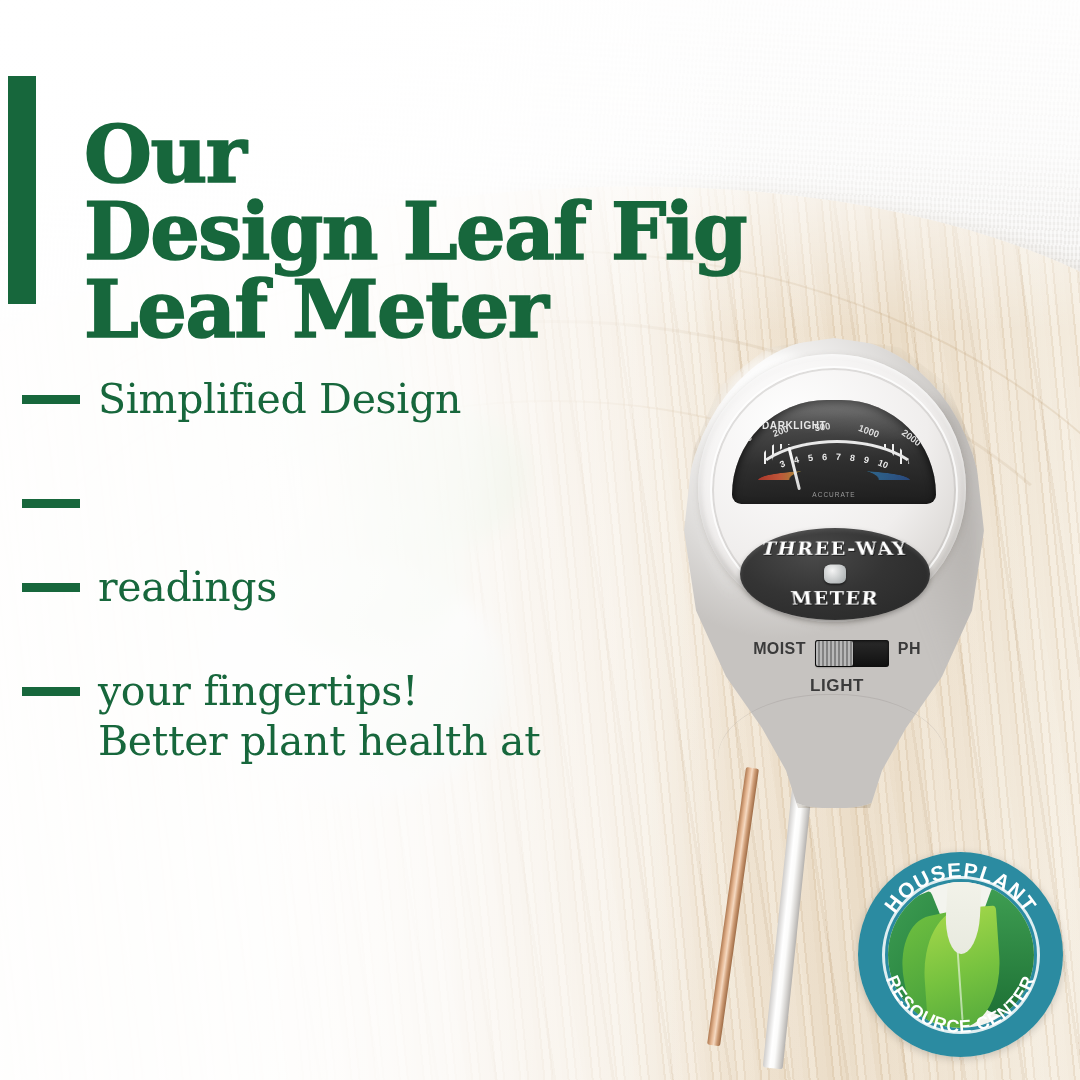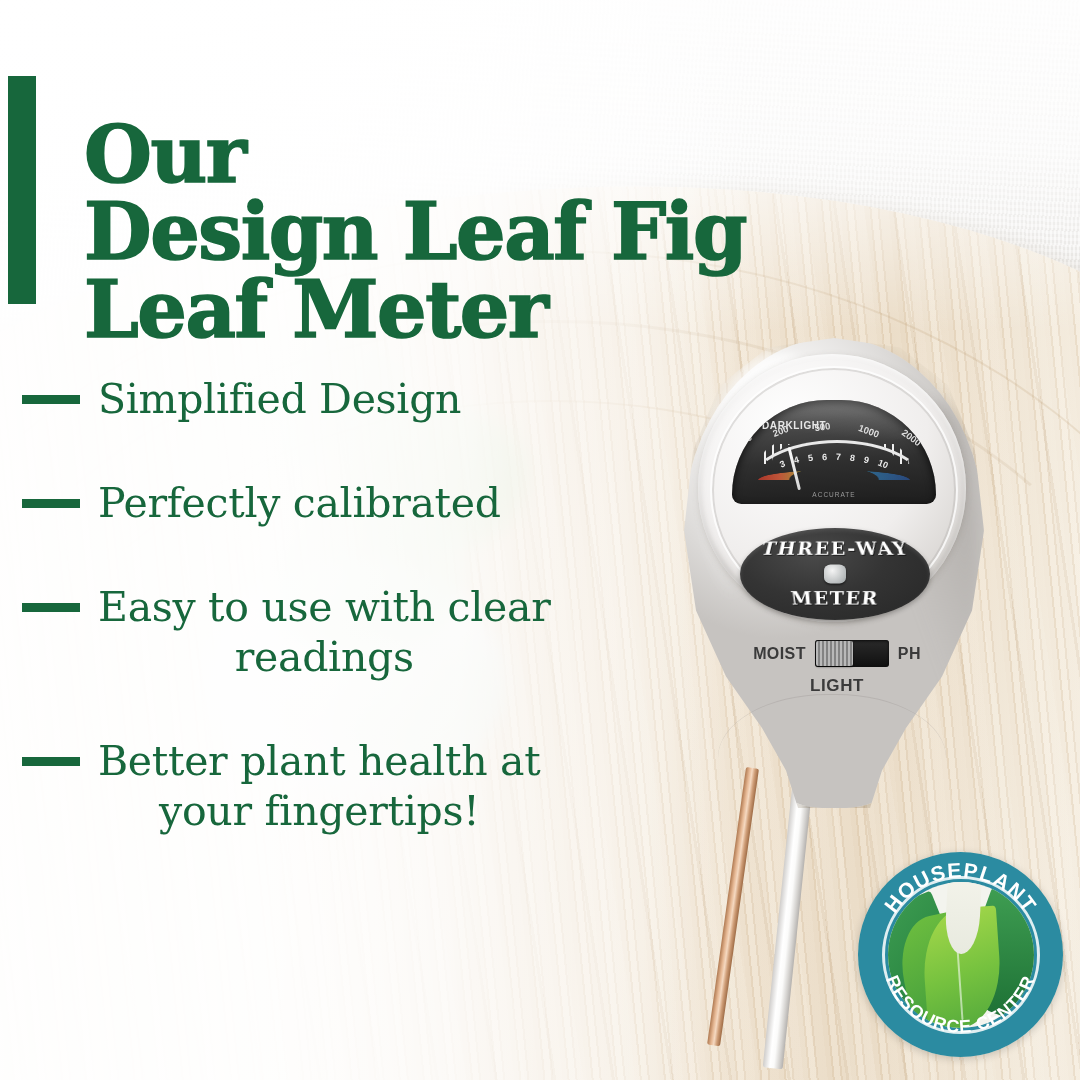--- a/index.html
+++ b/index.html
@@ -140,21 +140,20 @@
     line-height: 0.99;
     letter-spacing: -1.5px;
     -webkit-text-stroke: 1.6px #17673c;
   }
   .headline .hl-line { display: block; white-space: nowrap; }
 
   .bullets {
     position: absolute;
     left: 22px; top: 374px;
     width: 640px;
-    text-align: center;
   }
   .bullet {
     display: flex;
     align-items: flex-start;
     margin-bottom: 54px;
   }
   .bullet-dash {
     flex: 0 0 auto;
     width: 58px; height: 9px;
     background: #17673c;
@@ -394,21 +393,20 @@
     background: radial-gradient(circle at 38% 32%, #f4f4f4, #b9bdbe 70%, #9aa0a2 100%);
     box-shadow: 0 1px 2px rgba(0,0,0,.5);
   }
 
   
   .switch-row {
     position: absolute;
     left: 36px; top: 302px;
     width: 250px;
     display: flex;
-    align-items: center;
     justify-content: center;
     gap: 9px;
   }
   .sw-label {
     color: #3a3a3a;
     font-family: "Liberation Sans", sans-serif;
     font-size: 16px;
     font-weight: 600;
     letter-spacing: .4px;
   }
@@ -527,37 +525,35 @@
     <div class="bullet">
       <span class="bullet-dash"></span>
       <span class="bullet-text">
         <span class="bl">Simplified Design</span>
       </span>
     </div>
 
     <div class="bullet">
       <span class="bullet-dash"></span>
       <span class="bullet-text">
-        <span class="bl">Perfectly calibrated</span>
       </span>
     </div>
 
     <div class="bullet">
       <span class="bullet-dash"></span>
       <span class="bullet-text">
-        <span class="bl">Easy to use with clear</span>
         <span class="bl">readings</span>
       </span>
     </div>
 
     <div class="bullet">
       <span class="bullet-dash"></span>
       <span class="bullet-text">
+        <span class="bl">your fingertips!</span>
         <span class="bl">Better plant health at</span>
-        <span class="bl">your fingertips!</span>
       </span>
     </div>
 
   </div>
 
   <div class="meter">
 
     <div class="probe probe-copper"></div>
     <div class="probe probe-white"></div>
 

